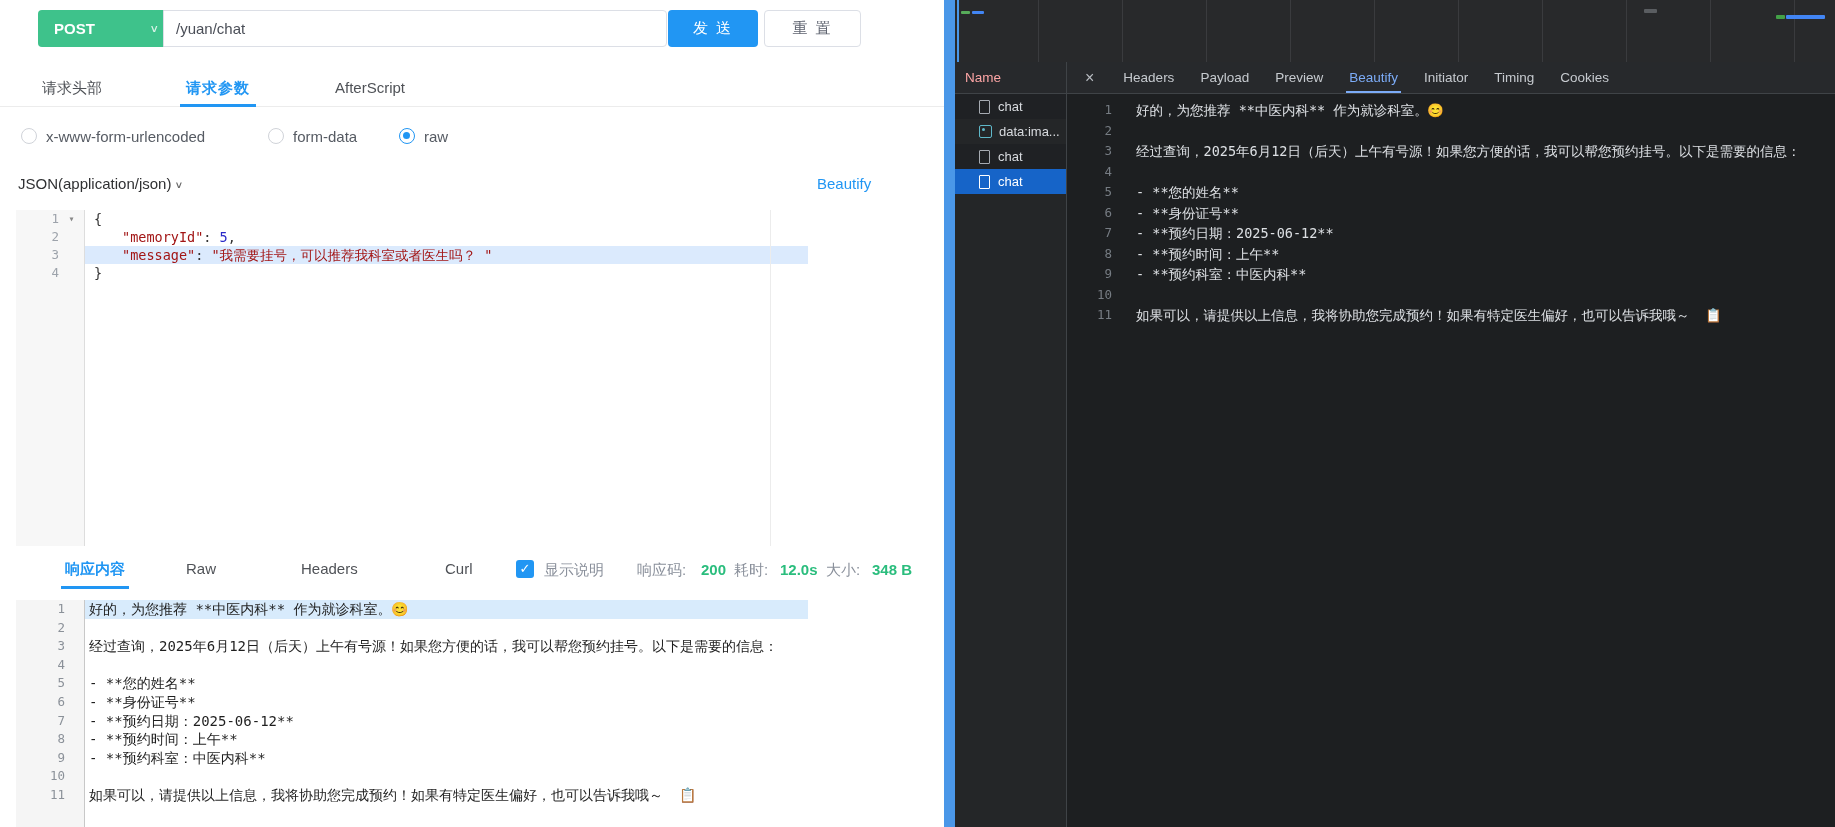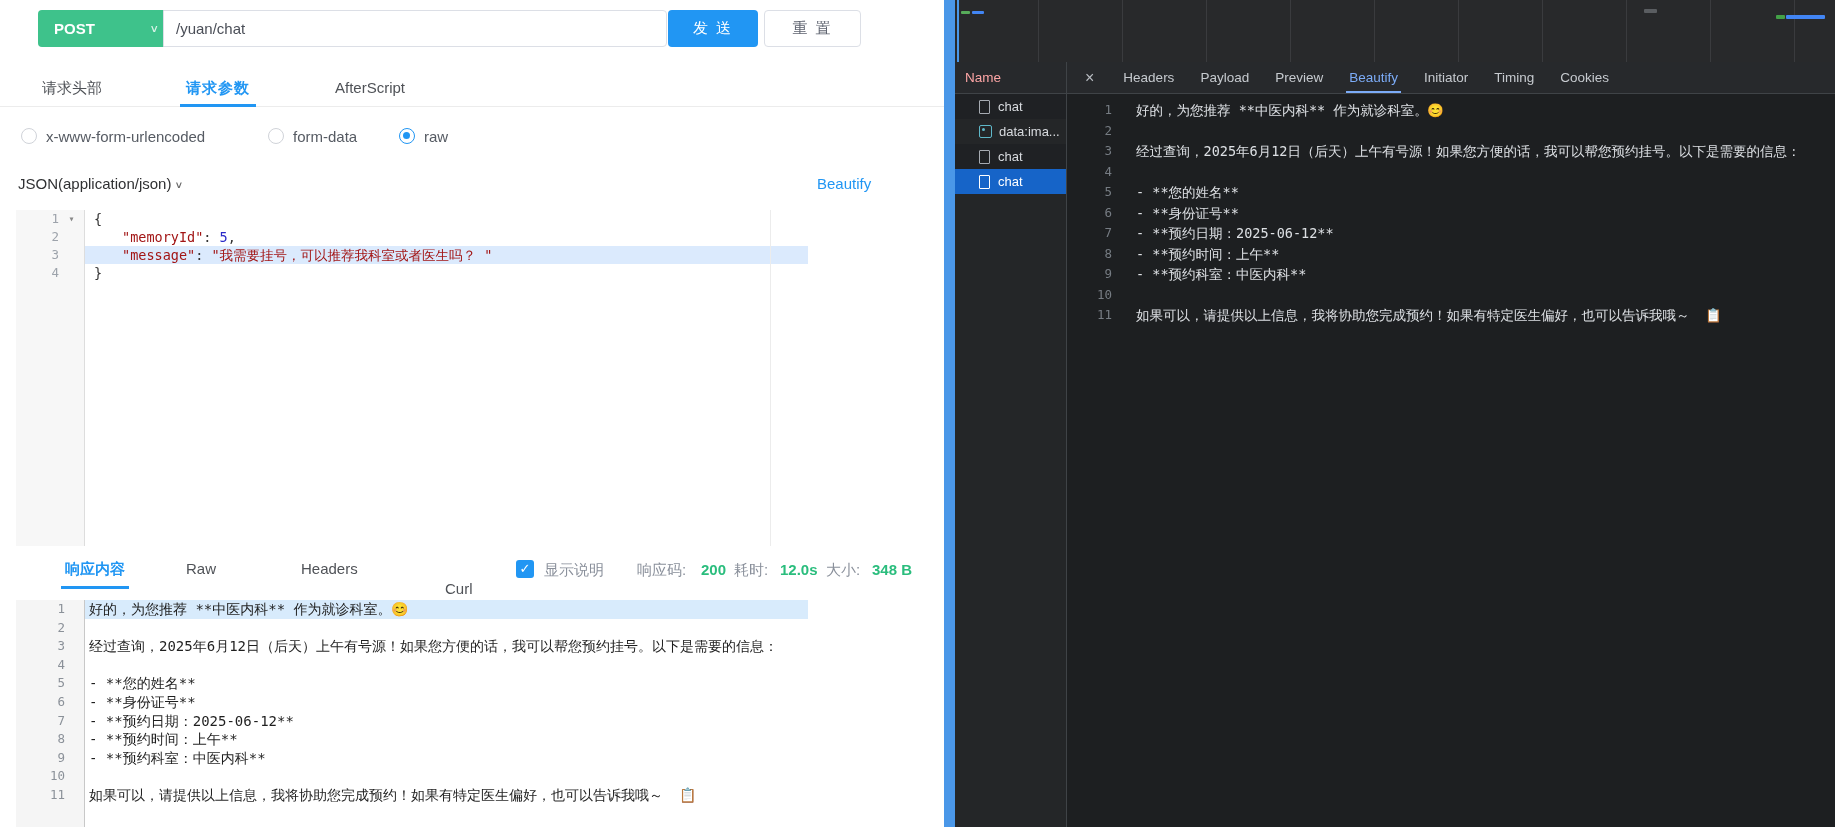--- a/index.html
+++ b/index.html
@@ -58,21 +58,21 @@
   .tk-string{color:#a21515;}
   .tk-number{color:#2929c8;}
   .tk-punct{color:#333;}
 
   
   .resp-header{position:absolute;left:0;top:552px;width:944px;height:37px;}
   .resp-tab{position:absolute;top:8px;font-size:15px;color:#4f5257;cursor:pointer;padding-bottom:10px;}
   .resp-tab:nth-child(1){left:41px;margin-left:24px;}
   .resp-tab:nth-child(2){left:186px;}
   .resp-tab:nth-child(3){left:301px;}
-  .resp-tab:nth-child(4){left:445px;margin-top:20px;}
+  .resp-tab:nth-child(4){left:445px;}
   .resp-tab.active{color:#2196f3;font-weight:bold;}
   .resp-tab.active::after{content:"";position:absolute;left:-4px;right:-4px;bottom:0;height:3px;background:#2196f3;}
   .desc-checkbox{position:absolute;left:516px;top:8px;width:18px;height:18px;background:#2196f3;border-radius:3px;
     color:#fff;font-size:13px;line-height:18px;text-align:center;cursor:pointer;}
   .desc-label{position:absolute;left:544px;top:9px;font-size:15px;color:#8a909b;}
   .meta-label{position:absolute;top:9px;font-size:15px;color:#8a909b;}
   .meta-value{position:absolute;top:9px;font-size:15px;font-weight:bold;color:#2abd7d;}
   .m-status-label{left:637px;} .m-status{left:701px;}
   .m-time-label{left:734px;}   .m-time{left:780px;}
   .m-size-label{left:826px;}   .m-size{left:872px;}

